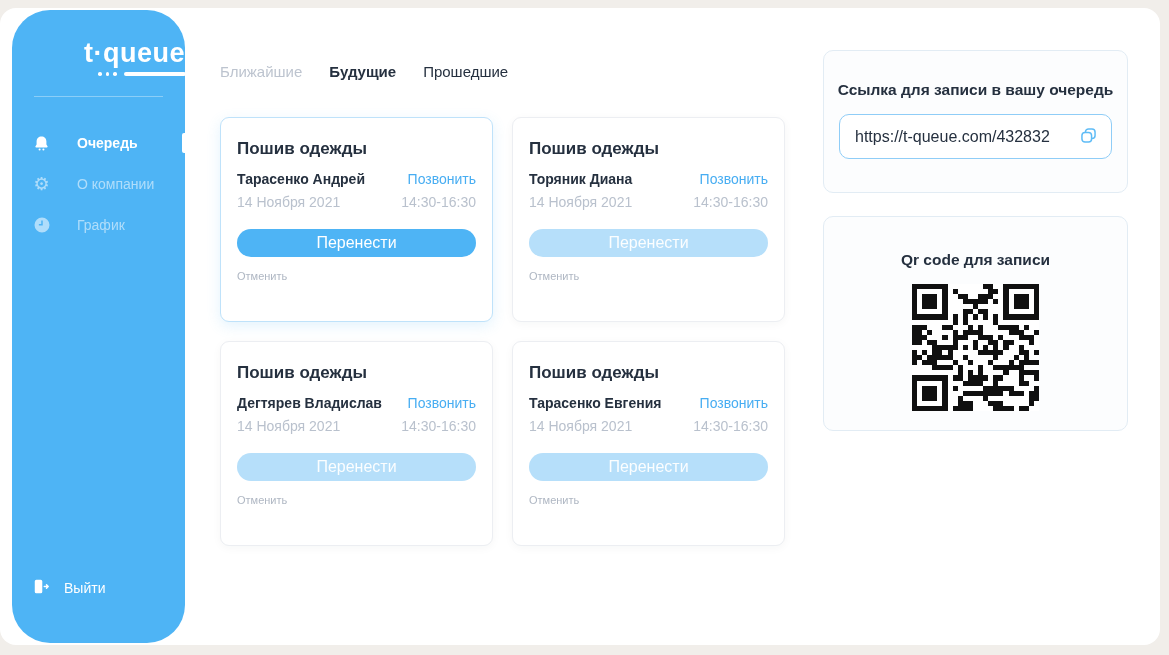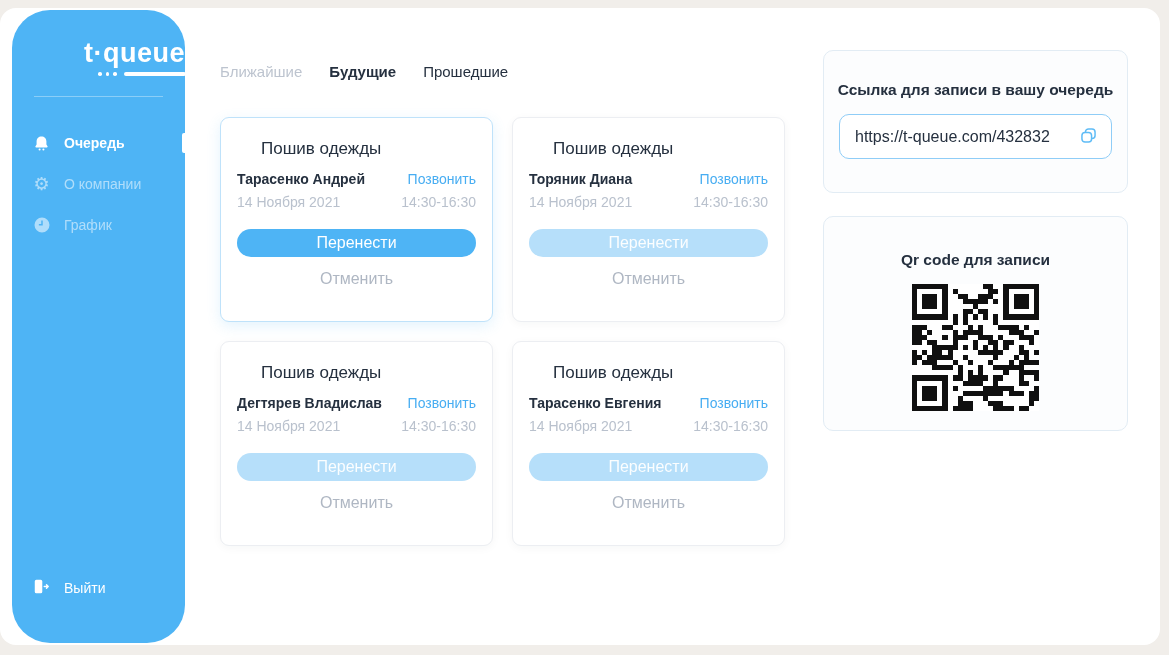--- a/index.html
+++ b/index.html
@@ -34,21 +34,21 @@
   }
   .logo{padding:28px 0 0 28px;}
   .logo-text{font-size:27px;font-weight:700;letter-spacing:0.5px;color:#fff;}
   .logo-decor{display:flex;align-items:center;gap:7px;margin:3px 0 0 58px;width:88px;}
   .logo-dots{display:flex;gap:4px;}
   .logo-dots i{width:3.5px;height:3.5px;border-radius:50%;background:#fff;display:block;}
   .logo-line{flex:1;height:3.5px;background:#fff;border-radius:2px;}
   .divider{height:1px;background:rgba(255,255,255,0.35);margin:20px 22px 0 22px;}
   .nav{margin-top:26px;}
   .nav-item{
-    position:relative;display:flex;align-items:center;gap:13px;
+    position:relative;display:flex;align-items:center;gap:26px;
     padding:11px 20px;font-size:14px;color:rgba(255,255,255,0.55);
     cursor:pointer;
   }
   .nav-item.active{color:#fff;font-weight:600;}
   .nav-item .ico{width:19px;height:19px;display:flex;align-items:center;justify-content:center;flex:none;}
   .nav-item svg{display:block;}
   .gear-glyph{font-size:18px;line-height:1;}
   .active-indicator{
     position:absolute;right:0;top:50%;transform:translateY(-50%);
     width:3px;height:20px;background:#fff;border-radius:2px 0 0 2px;
@@ -74,33 +74,33 @@
   .card{
     height:205px;background:#fff;
     border:1px solid #ECEEF2;border-radius:9px;
     padding:21px 16px 0 16px;
     box-shadow:0 2px 10px rgba(37,48,63,0.04);
   }
   .card.highlighted{
     border-color:#BFE2FA;
     box-shadow:0 4px 14px rgba(78,180,245,0.16);
   }
-  .card-title{font-size:17px;font-weight:400;color:var(--text-dark);margin-left:24px;}
+  .card-title{font-size:17px;font-weight:700;color:var(--text-dark);}
   .card-row{display:flex;justify-content:space-between;align-items:baseline;margin-top:12px;}
   .client{font-size:14px;font-weight:700;color:var(--text-dark);}
   .call-link{font-size:14px;color:var(--link);cursor:pointer;}
   .card-row2{display:flex;justify-content:space-between;margin-top:7px;font-size:14px;color:var(--text-muted);}
   .btn-reschedule{
     display:block;width:100%;height:28px;margin-top:19px;
     border:none;border-radius:22px;
     font-family:inherit;font-size:16px;color:#fff;cursor:pointer;
   }
   .btn-reschedule.enabled{background:var(--primary);}
   .btn-reschedule.disabled{background:var(--primary-disabled);color:rgba(255,255,255,0.95);}
-  .cancel-link{margin-top:13px;text-align:center;font-size:16px;color:var(--cancel);cursor:pointer;}
+  .cancel-link{margin-top:13px;text-align:left;font-size:11px;color:var(--cancel);cursor:pointer;}
   
   .right-col{position:absolute;left:823px;top:42px;width:305px;}
   .panel{
     border:1px solid var(--panel-border);border-radius:10px;
     background:#FCFDFE;
   }
   .panel-link{height:143px;}
   .panel-title{
     text-align:center;font-size:15.5px;font-weight:700;color:var(--text-dark);
     padding-top:30px;

